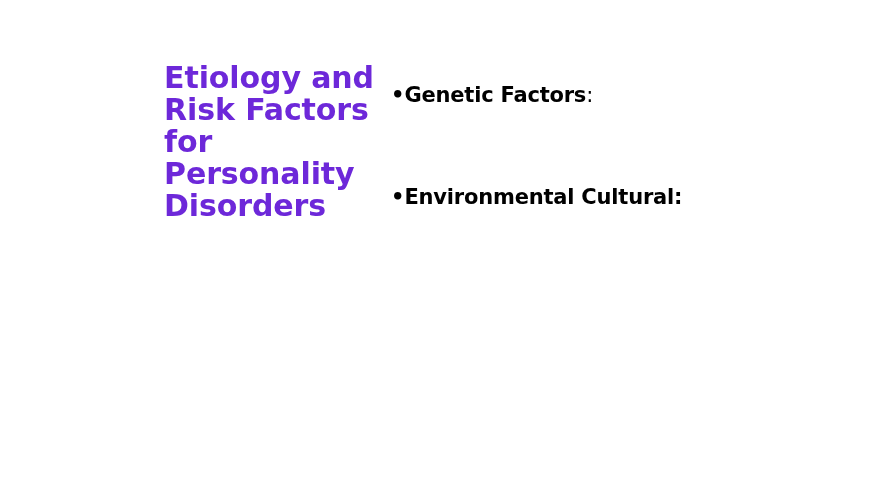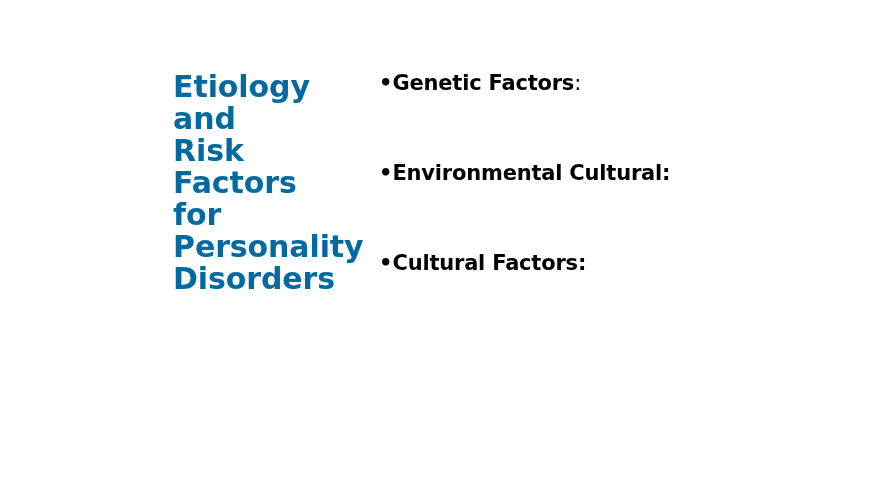--- a/index.html
+++ b/index.html
@@ -23,42 +23,42 @@
 
   
   #title-block {
     position: absolute;
     left: 164px;
     top: 62px;
     width: 212px;
   }
 
   #title-text {
-    margin: 9px;
+    margin: 0;
     font-family: "DejaVu Sans", "Liberation Sans", sans-serif;
     font-size: 30px;
     font-weight: bold;
     line-height: 32px;
     letter-spacing: -0.1px;
-    color: #0369a1;
+    color: #6d28d9;
     text-align: left;
     white-space: pre-line;
   }
 
   
   #body-block {
     position: absolute;
     left: 379px;
     top: 70px;
     width: 470px;
   }
 
   .bullet-item {
     position: relative;
-    margin: 0;
+    margin: 12px;
     padding: 0;
     height: 90px;
   }
 
   .bullet-item:last-child {
     height: auto;
   }
 
   .bullet-line {
     display: block;
@@ -113,19 +113,16 @@
   <div id="body-block">
 
     <div class="bullet-item">
       <span class="bullet-line"><span class="bullet-mark">•</span><span class="bullet-label">Genetic Factors</span><span class="colon-regular">:</span></span>
     </div>
 
     <div class="bullet-item">
       <span class="bullet-line"><span class="bullet-mark">•</span><span class="bullet-label">Environmental Cultural</span><span class="colon-bold">:</span></span>
     </div>
 
-    <div class="bullet-item">
-      <span class="bullet-line"><span class="bullet-mark">•</span><span class="bullet-label">Cultural Factors</span><span class="colon-bold">:</span></span>
-    </div>
 
   </div>
 
 </div>
 
 </body></html>

